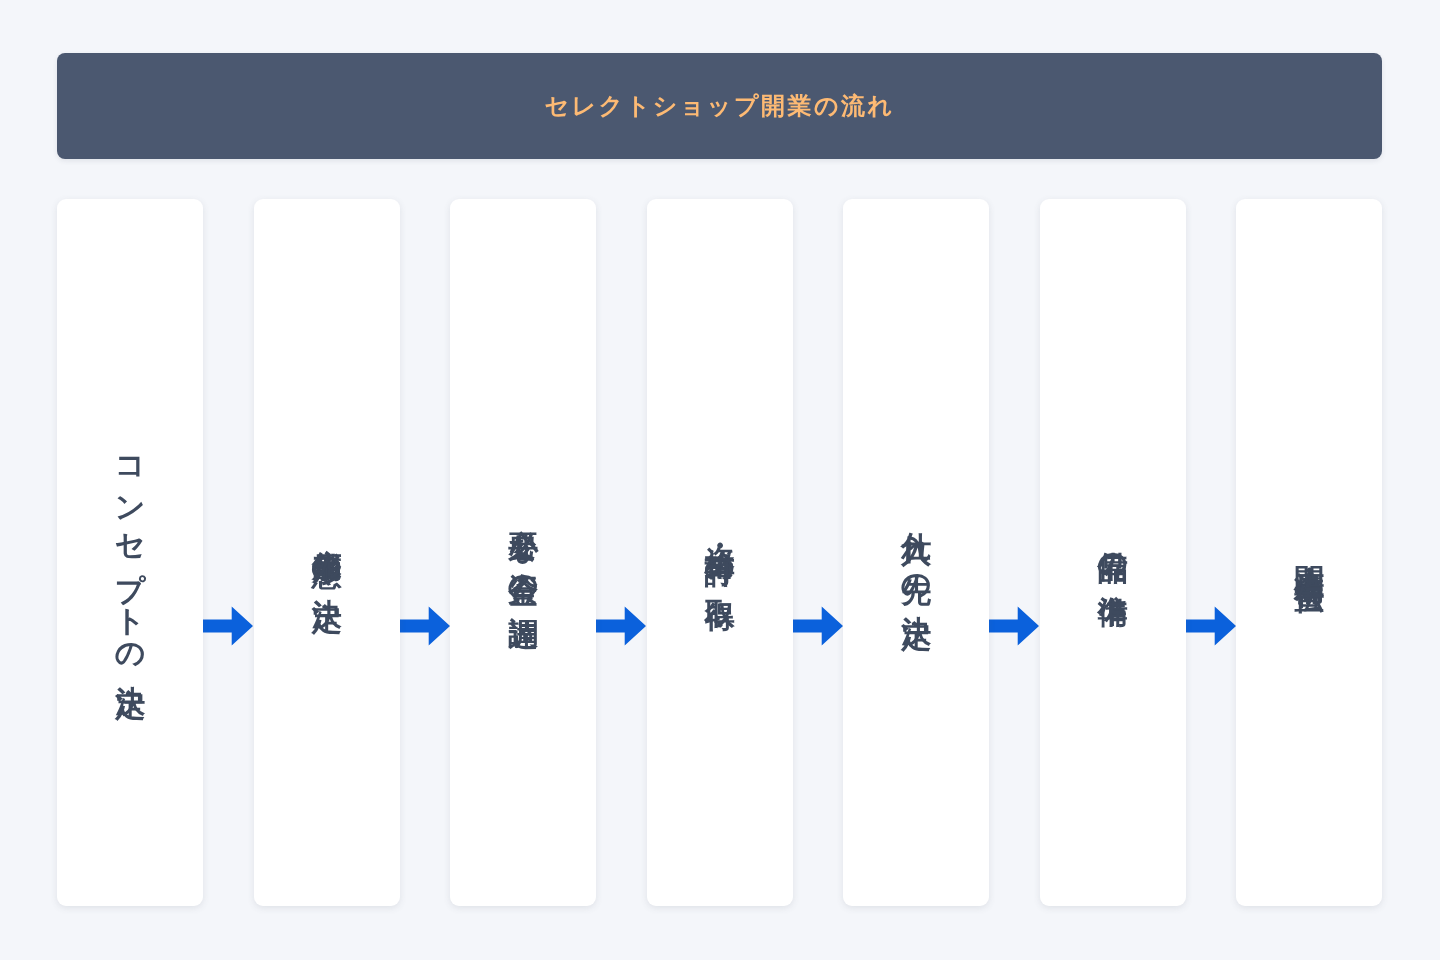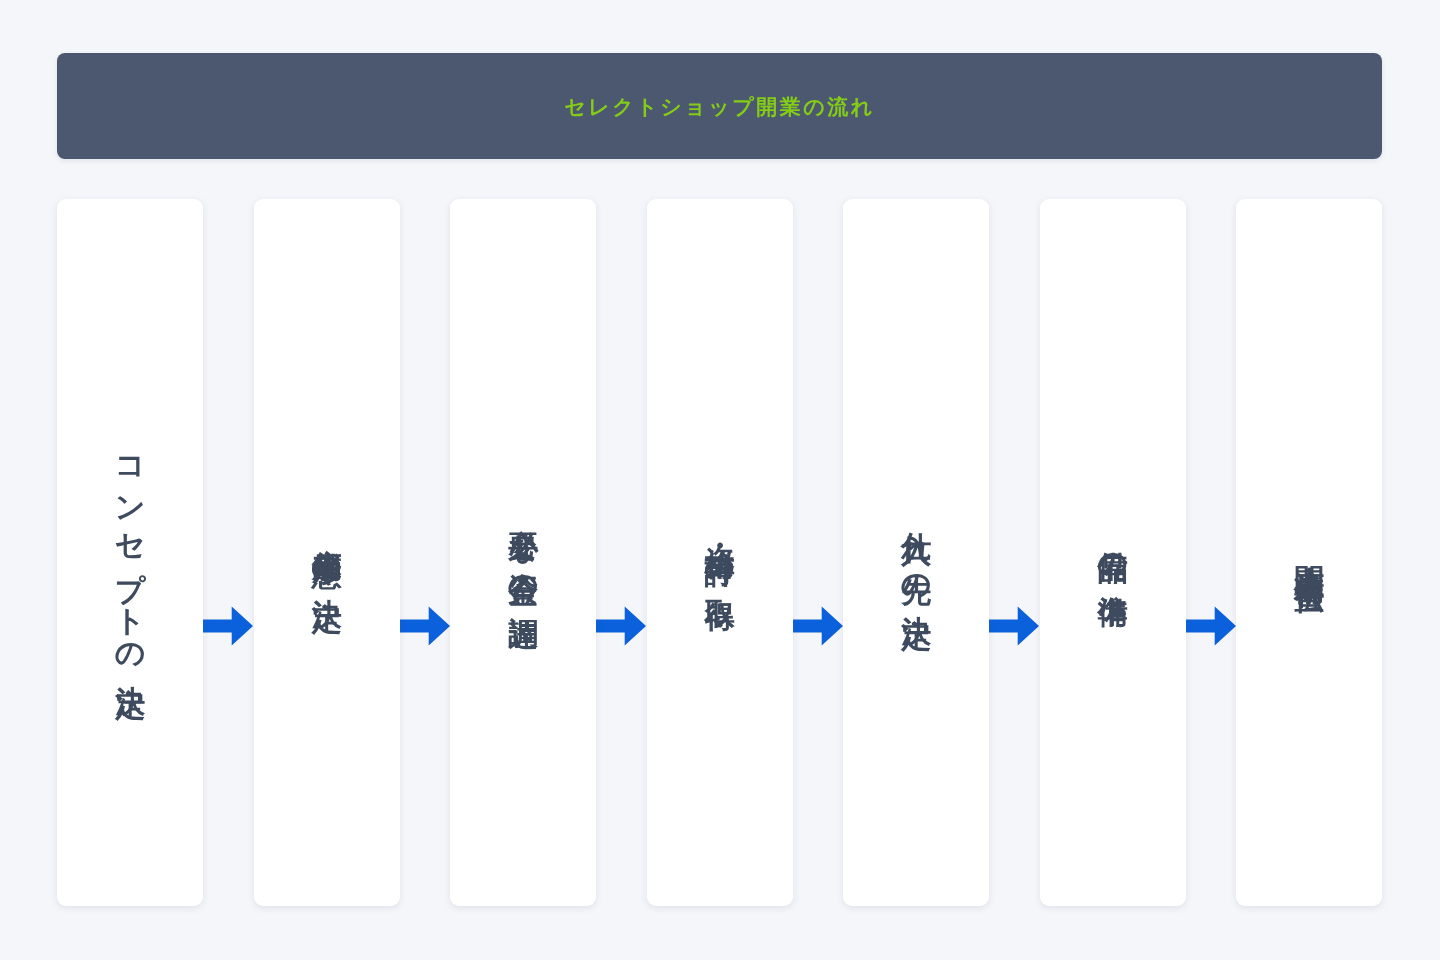--- a/index.html
+++ b/index.html
@@ -32,22 +32,22 @@
     height: 106px;
     background: #4b5870;
     border-radius: 8px;
     display: flex;
     align-items: center;
     justify-content: center;
     box-shadow: 0 2px 5px rgba(60,70,90,0.10);
   }
 
   .flow-header-title {
-    color: #84cc16;
-    font-size: 21px;
+    color: #fdba74;
+    font-size: 24px;
     font-weight: bold;
     letter-spacing: 2.5px;
     line-height: 1;
     white-space: nowrap;
   }
 
   
   .steps-row {
     position: absolute;
     left: 57px;

